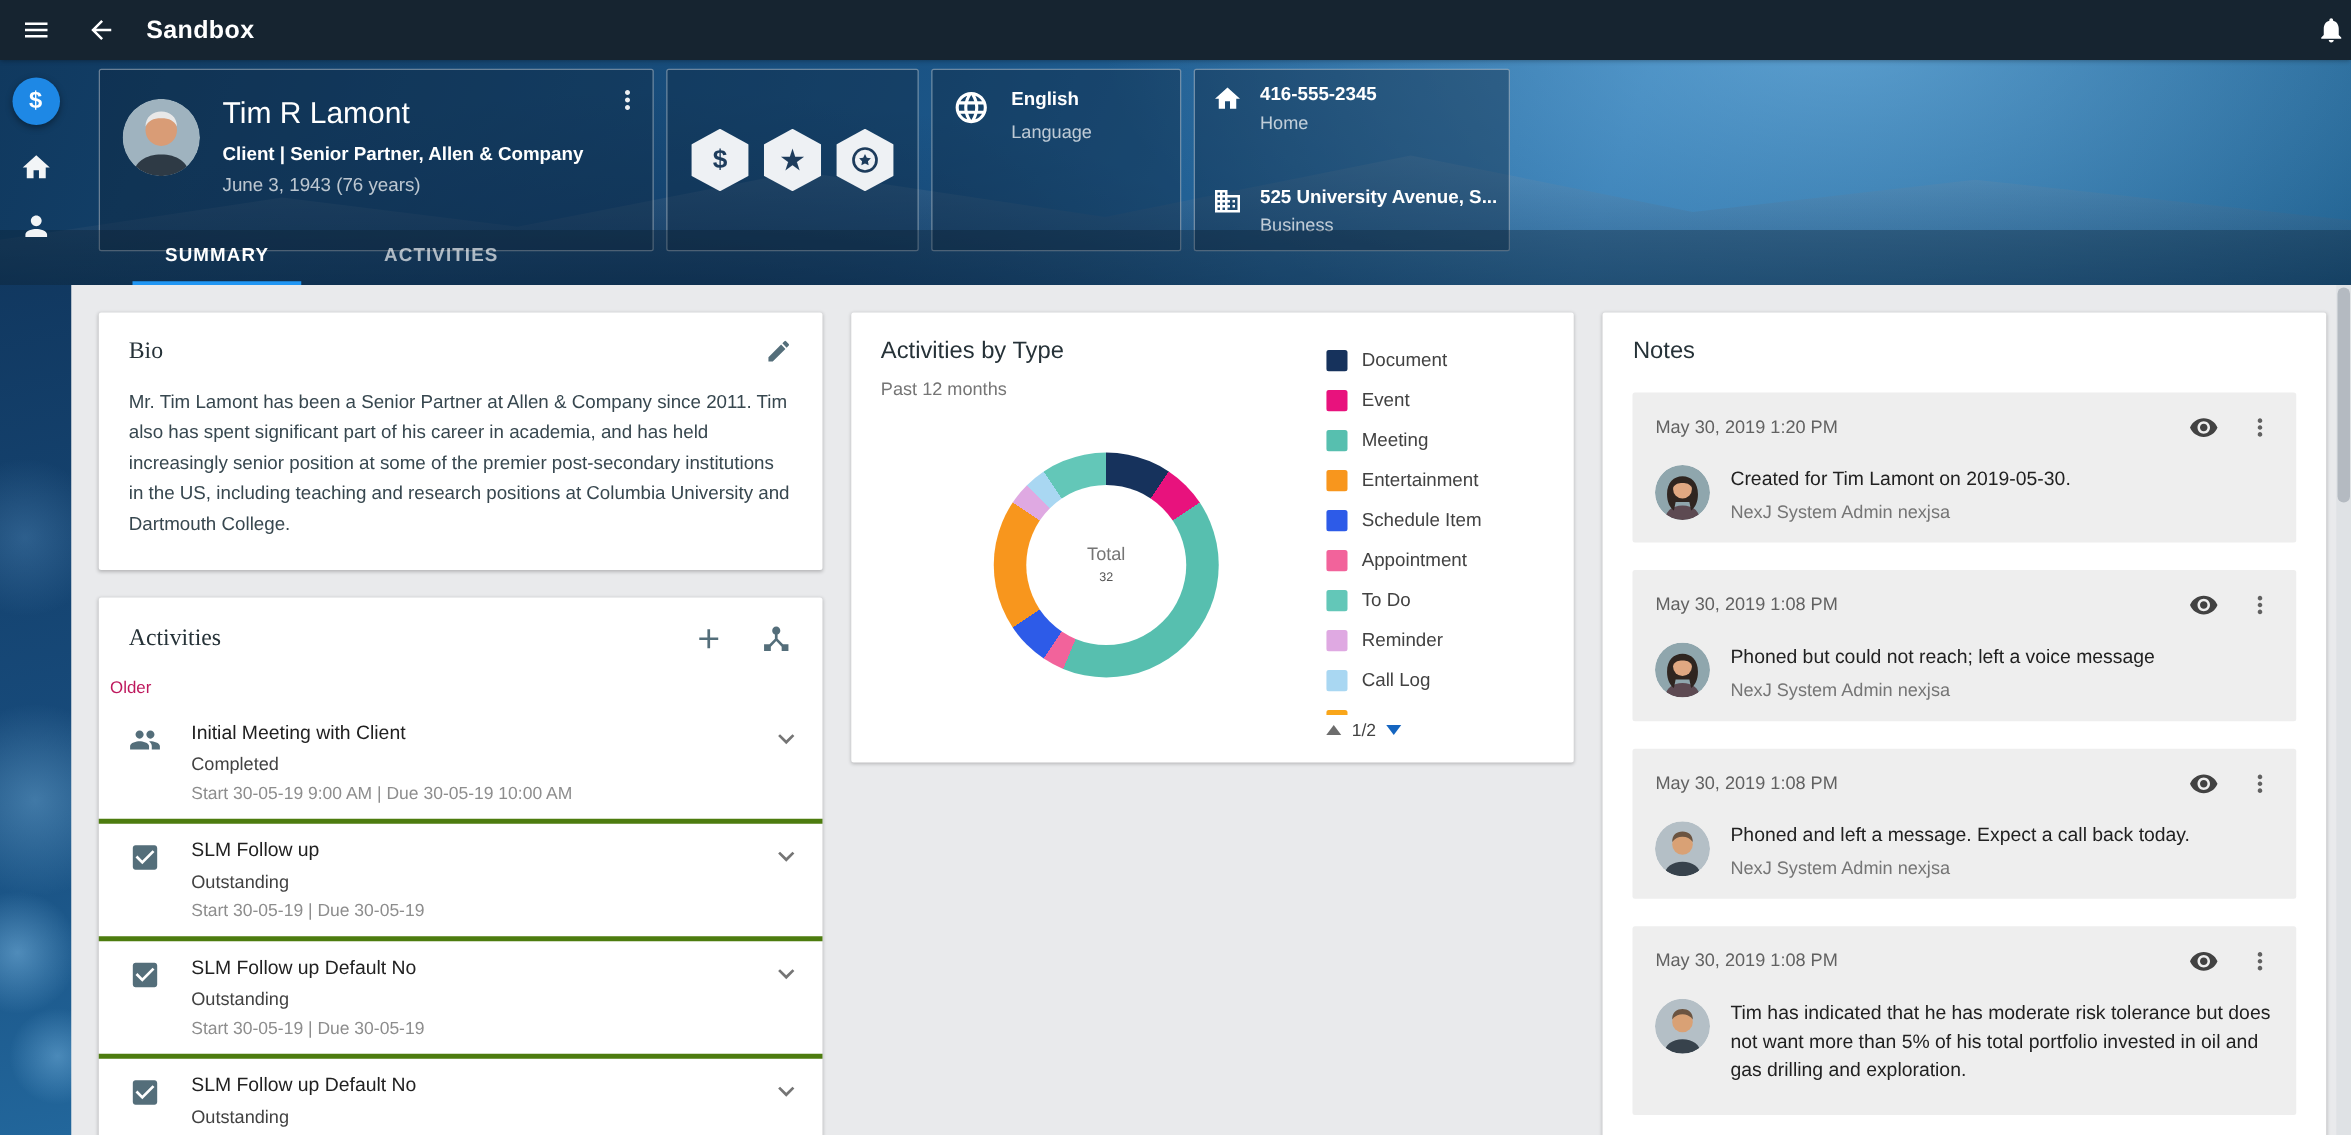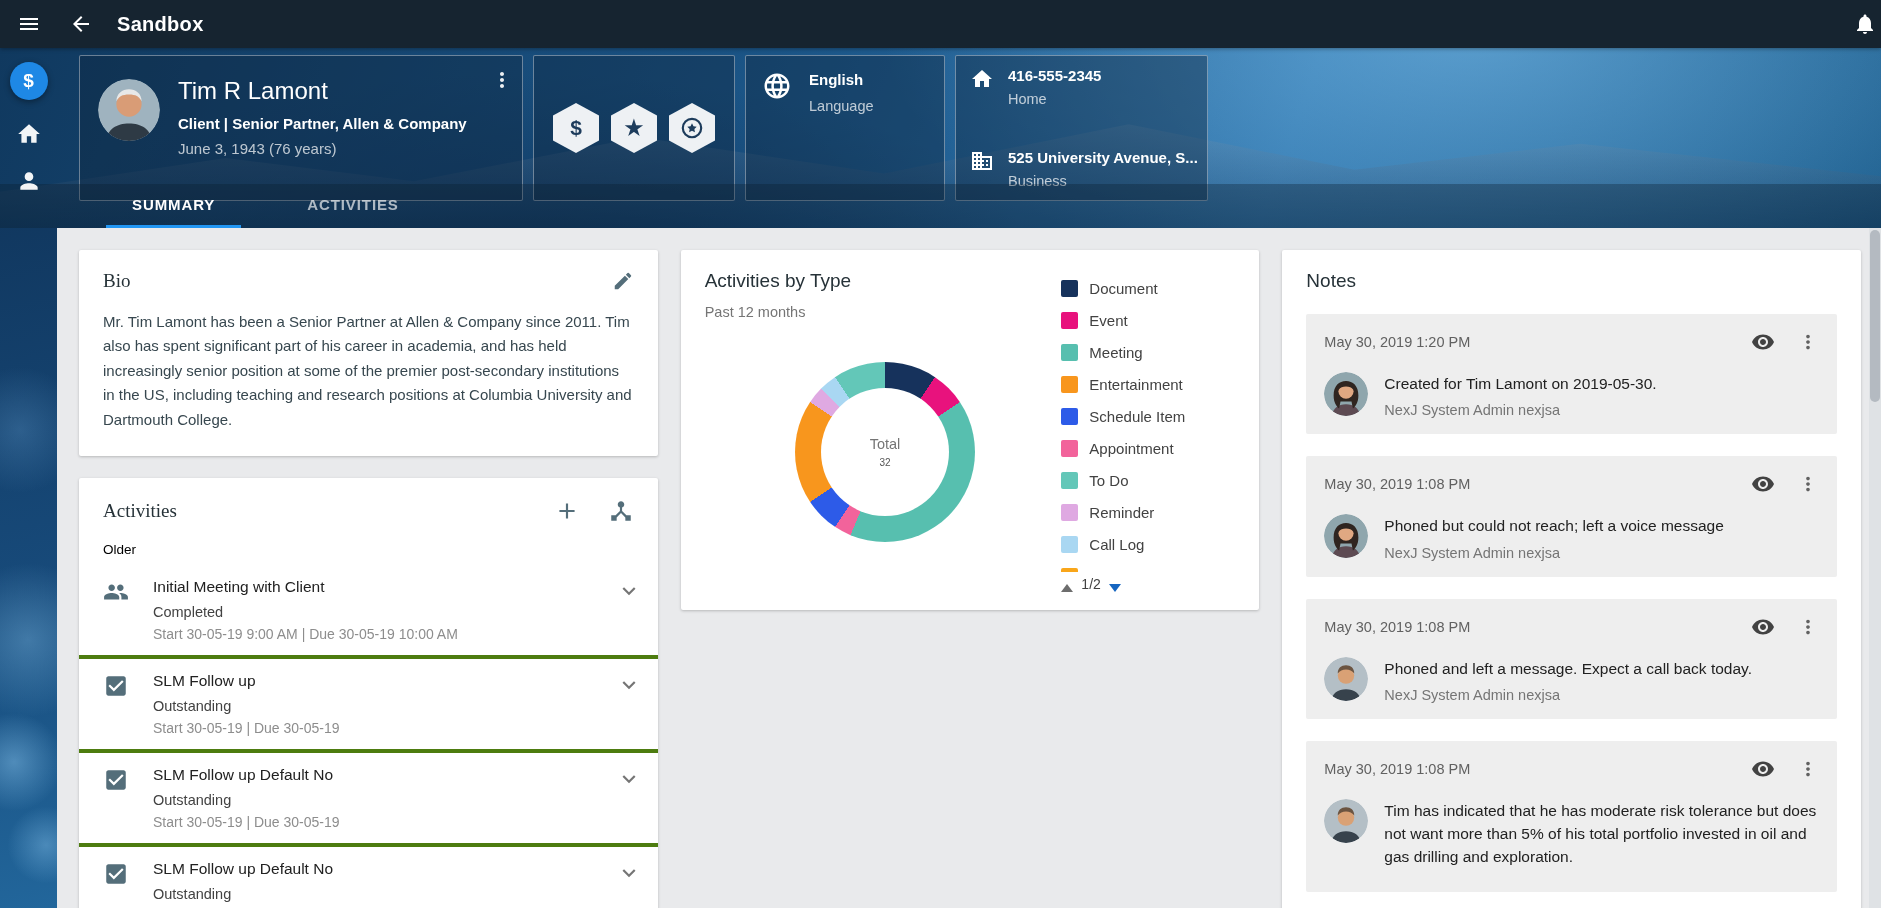--- a/index.html
+++ b/index.html
@@ -66,42 +66,42 @@
   .card-header{display:flex;align-items:center;font-family:Liberation Serif, serif;}
   .card-title{font-size:19px;color:#263238;}
   
   .bio-card{padding:20px 24px 24px;}
   .icon-btn{cursor:pointer;color:#546e7a;}
   .bio-text{margin-top:18px;font-size:15px;line-height:1.63;color:#37474f;}
   
   .activities-card{margin-top:22px;padding-top:20px;}
   .activities-header{padding:0 24px;}
   .act-actions{margin-left:auto;display:flex;gap:28px;align-items:center;}
-  .group-label{padding:18px 9px 8px;font-size:13.5px;color:#000000;margin-left:15px;}
+  .group-label{padding:18px 9px 8px;font-size:13.5px;color:#be185d;}
   .act-item{display:flex;padding:13px 16px 13px 24px;cursor:pointer;}
   .act-item + .act-item{border-top:4px solid #4d7c0f;justify-content:center;}
   .act-icon{color:#546e7a;flex:none;margin-top:1px;}
   .act-body{flex:1;margin-left:24px;min-width:0;}
   .act-title{font-size:15.5px;font-weight:500;color:#212121;}
   .act-status{font-size:14.5px;color:#424242;margin-top:8px;}
   .act-dates{font-size:14px;color:#8d8d8d;margin-top:6px;}
   .chev-btn{color:#757575;cursor:pointer;margin-left:8px;}
   
   .chart-card{height:360px;padding:20px 24px;position:relative;overflow:hidden;}
   .chart-sub{font-size:14.5px;color:#757575;margin-top:12px;}
   .donut-wrap{width:calc(100% - 196px);display:flex;justify-content:center;margin-top:42px;padding-left:26px;}
   .donut{width:180px;height:180px;border-radius:50%;position:relative;cursor:pointer;background:#ddd;}
   .donut-hole{position:absolute;inset:26px;background:#fff;border-radius:50%;display:flex;flex-direction:column;align-items:center;justify-content:center;gap:5px;}
   .donut-total-label{font-size:14.5px;color:#757575;}
   .donut-total-value{font-size:10px;color:#555;}
   .legend{position:absolute;top:22px;right:22px;width:176px;height:300px;overflow:hidden;}
   .legend-row{display:flex;align-items:center;height:32px;gap:11px;cursor:pointer;}
   .swatch{width:17px;height:17px;border-radius:2px;flex:none;background:#ccc;}
   .legend-label{font-size:15px;color:#424242;white-space:nowrap;}
-  .pagination{position:absolute;top:326px;right:22px;width:176px;display:flex;align-items:flex-end;gap:8px;font-size:14px;color:#424242;}
+  .pagination{position:absolute;top:326px;right:22px;width:176px;display:flex;align-items:center;gap:8px;font-size:14px;color:#424242;}
   .tri-up{width:0;height:0;border-left:6px solid transparent;border-right:6px solid transparent;border-bottom:8px solid #6d6d6d;cursor:pointer;}
   .tri-down{width:0;height:0;border-left:6px solid transparent;border-right:6px solid transparent;border-top:8px solid #1565c0;cursor:pointer;}
   
   .notes-card{padding:20px 24px;min-height:720px;}
   .note-input-row{display:flex;align-items:flex-end;margin-top:14px;gap:14px;}
   .note-input{flex:1;border:none;outline:none;border-bottom:1px solid #dcdcdc;font-size:15.5px;padding:8px 0 11px;color:#424242;background:transparent;font-family:inherit;}
   .note-input::placeholder{color:#9e9e9e;}
   .save-btn{color:#757575;cursor:pointer;padding-bottom:6px;}
   .note-item{margin-top:22px;background:#eeeeee;border-radius:2px;padding:16px 18px;}
   .note-head{display:flex;align-items:center;}

